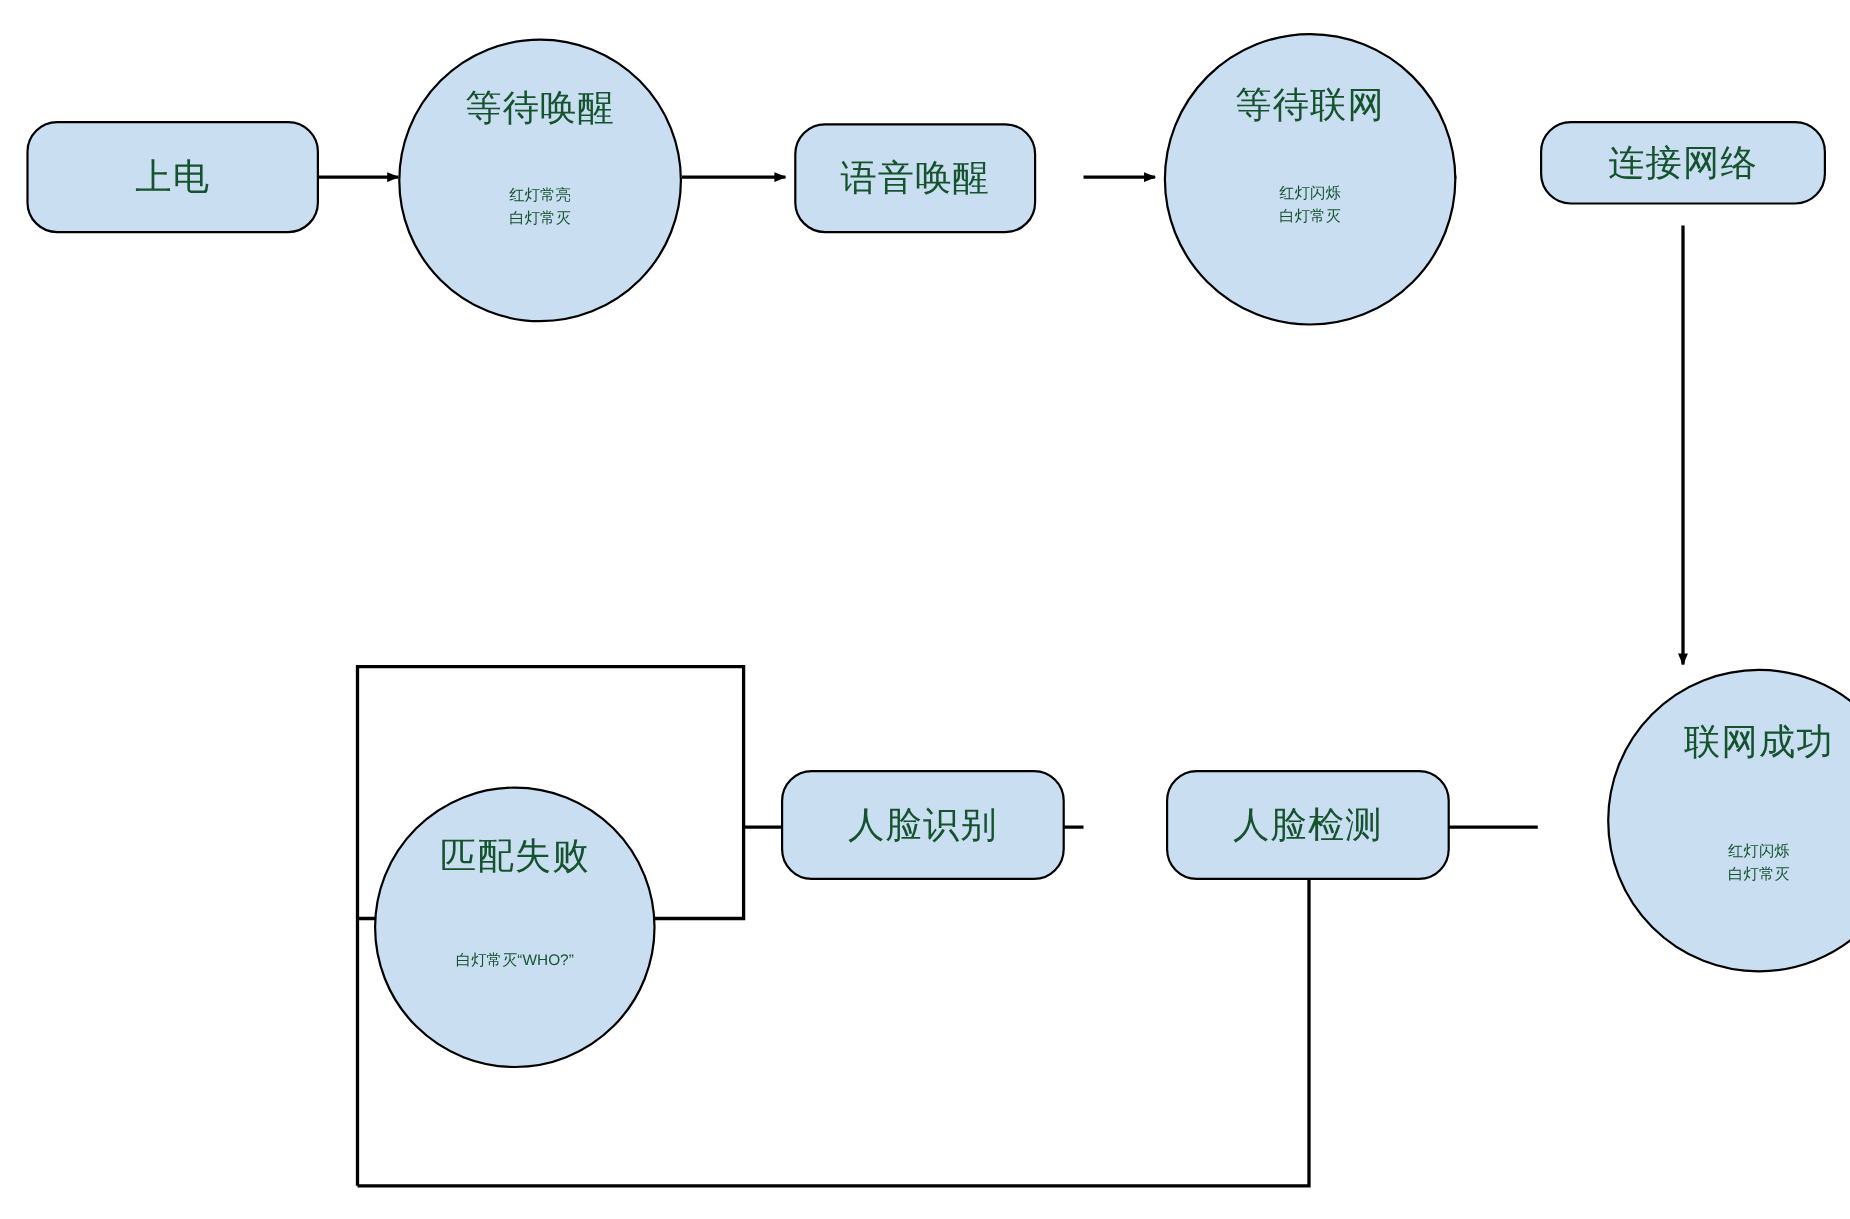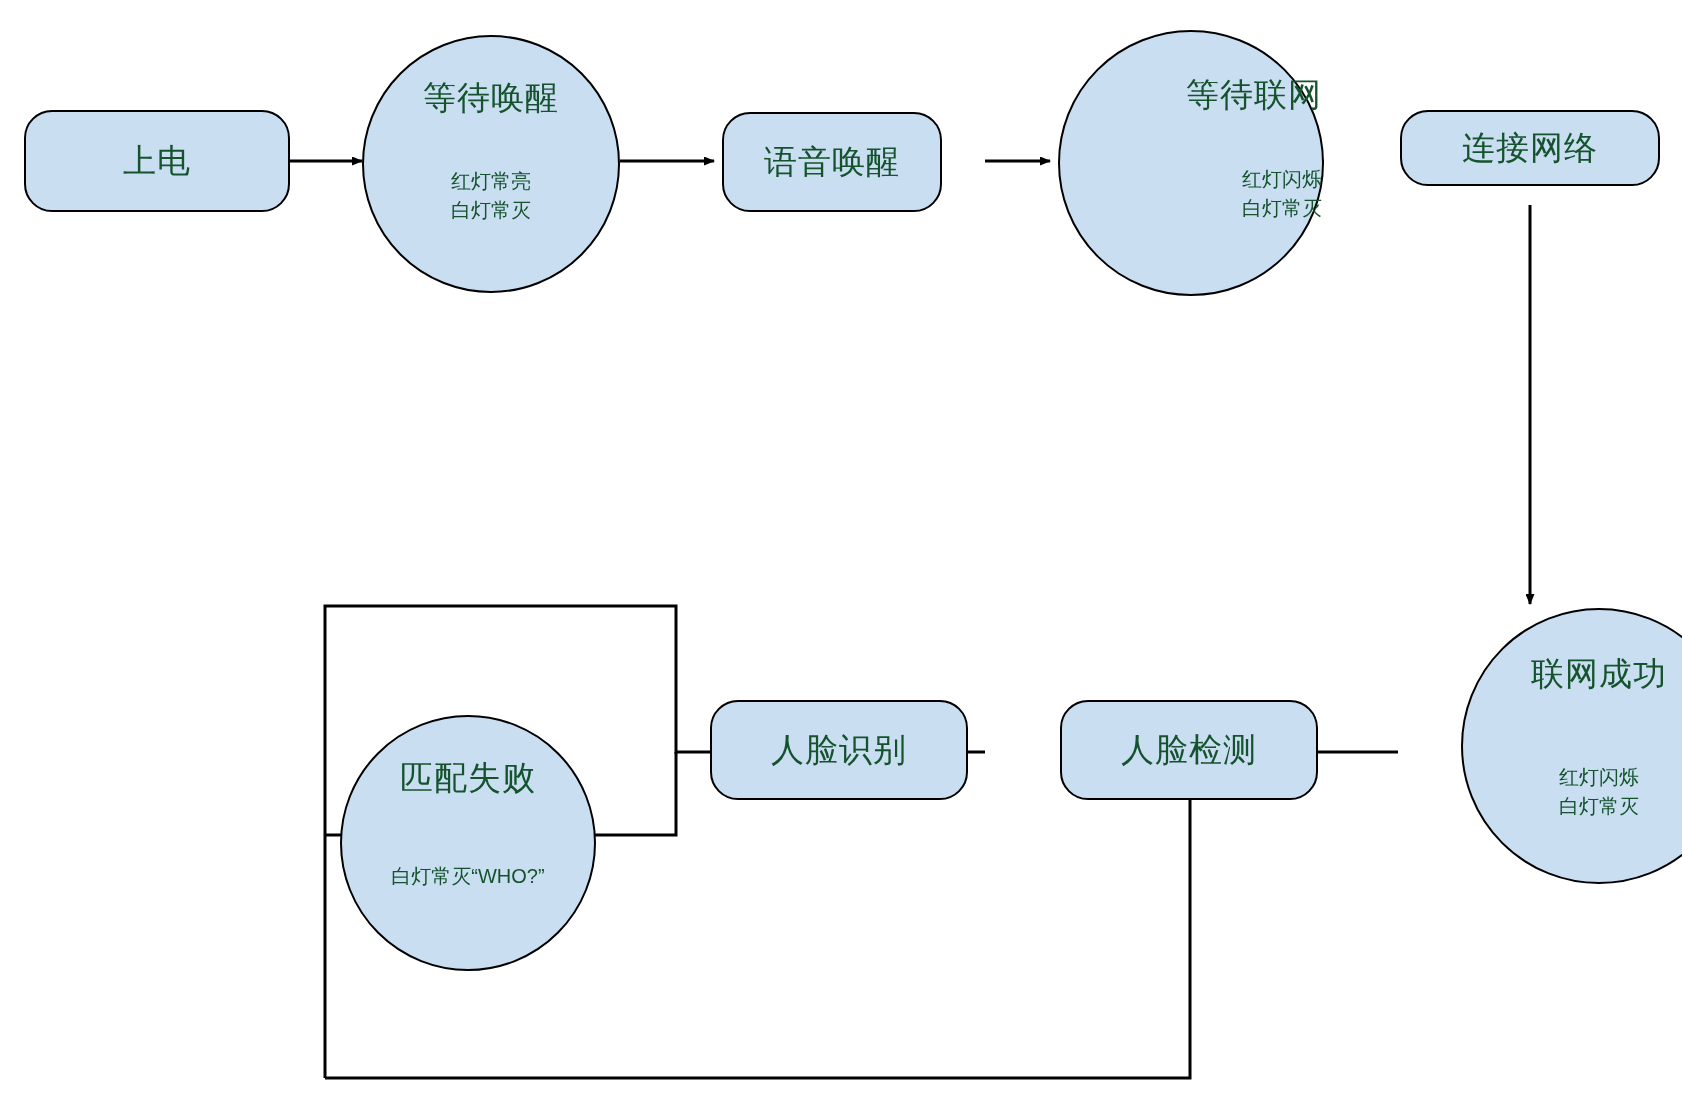--- a/index.html
+++ b/index.html
@@ -48,21 +48,21 @@
   .node-title {
     font-size: 33px;
     line-height: 1.1;
     letter-spacing: 1px;
     white-space: nowrap;
   }
   .node.circle .node-title {
     margin-top: 17%;
   }
   .node-sub {
-    font-size: 20px;
+    font-size: 14px;
     line-height: 1.45;
     white-space: pre-line;
     margin-top: 14px;
   }
   .node.circle .node-sub {
     margin-top: 20%;
   }
   .node.circle.sub-low .node-sub {
     margin-top: 26%;
   }
@@ -111,21 +111,21 @@
   <div class="node circle" style="left:362px; top:35px; width:258px; height:258px;">
     <div class="node-title">等待唤醒</div>
     <div class="node-sub">红灯常亮
 白灯常灭</div>
   </div>
 
   <div class="node rect" style="left:722px; top:112px; width:220px; height:100px;">
     <div class="node-title">语音唤醒</div>
   </div>
 
-  <div class="node circle" style="left:1058px; top:30px; width:266px; height:266px;align-items:flex-end;">
+  <div class="node circle" style="left:1058px; top:30px; width:266px; height:266px;">
     <div class="node-title">等待联网</div>
     <div class="node-sub">红灯闪烁
 白灯常灭</div>
   </div>
 
   <div class="node rect" style="left:1400px; top:110px; width:260px; height:76px;">
     <div class="node-title">连接网络</div>
   </div>
 
   <div class="node circle sub-low" style="left:1461px; top:608px; width:276px; height:276px;">

